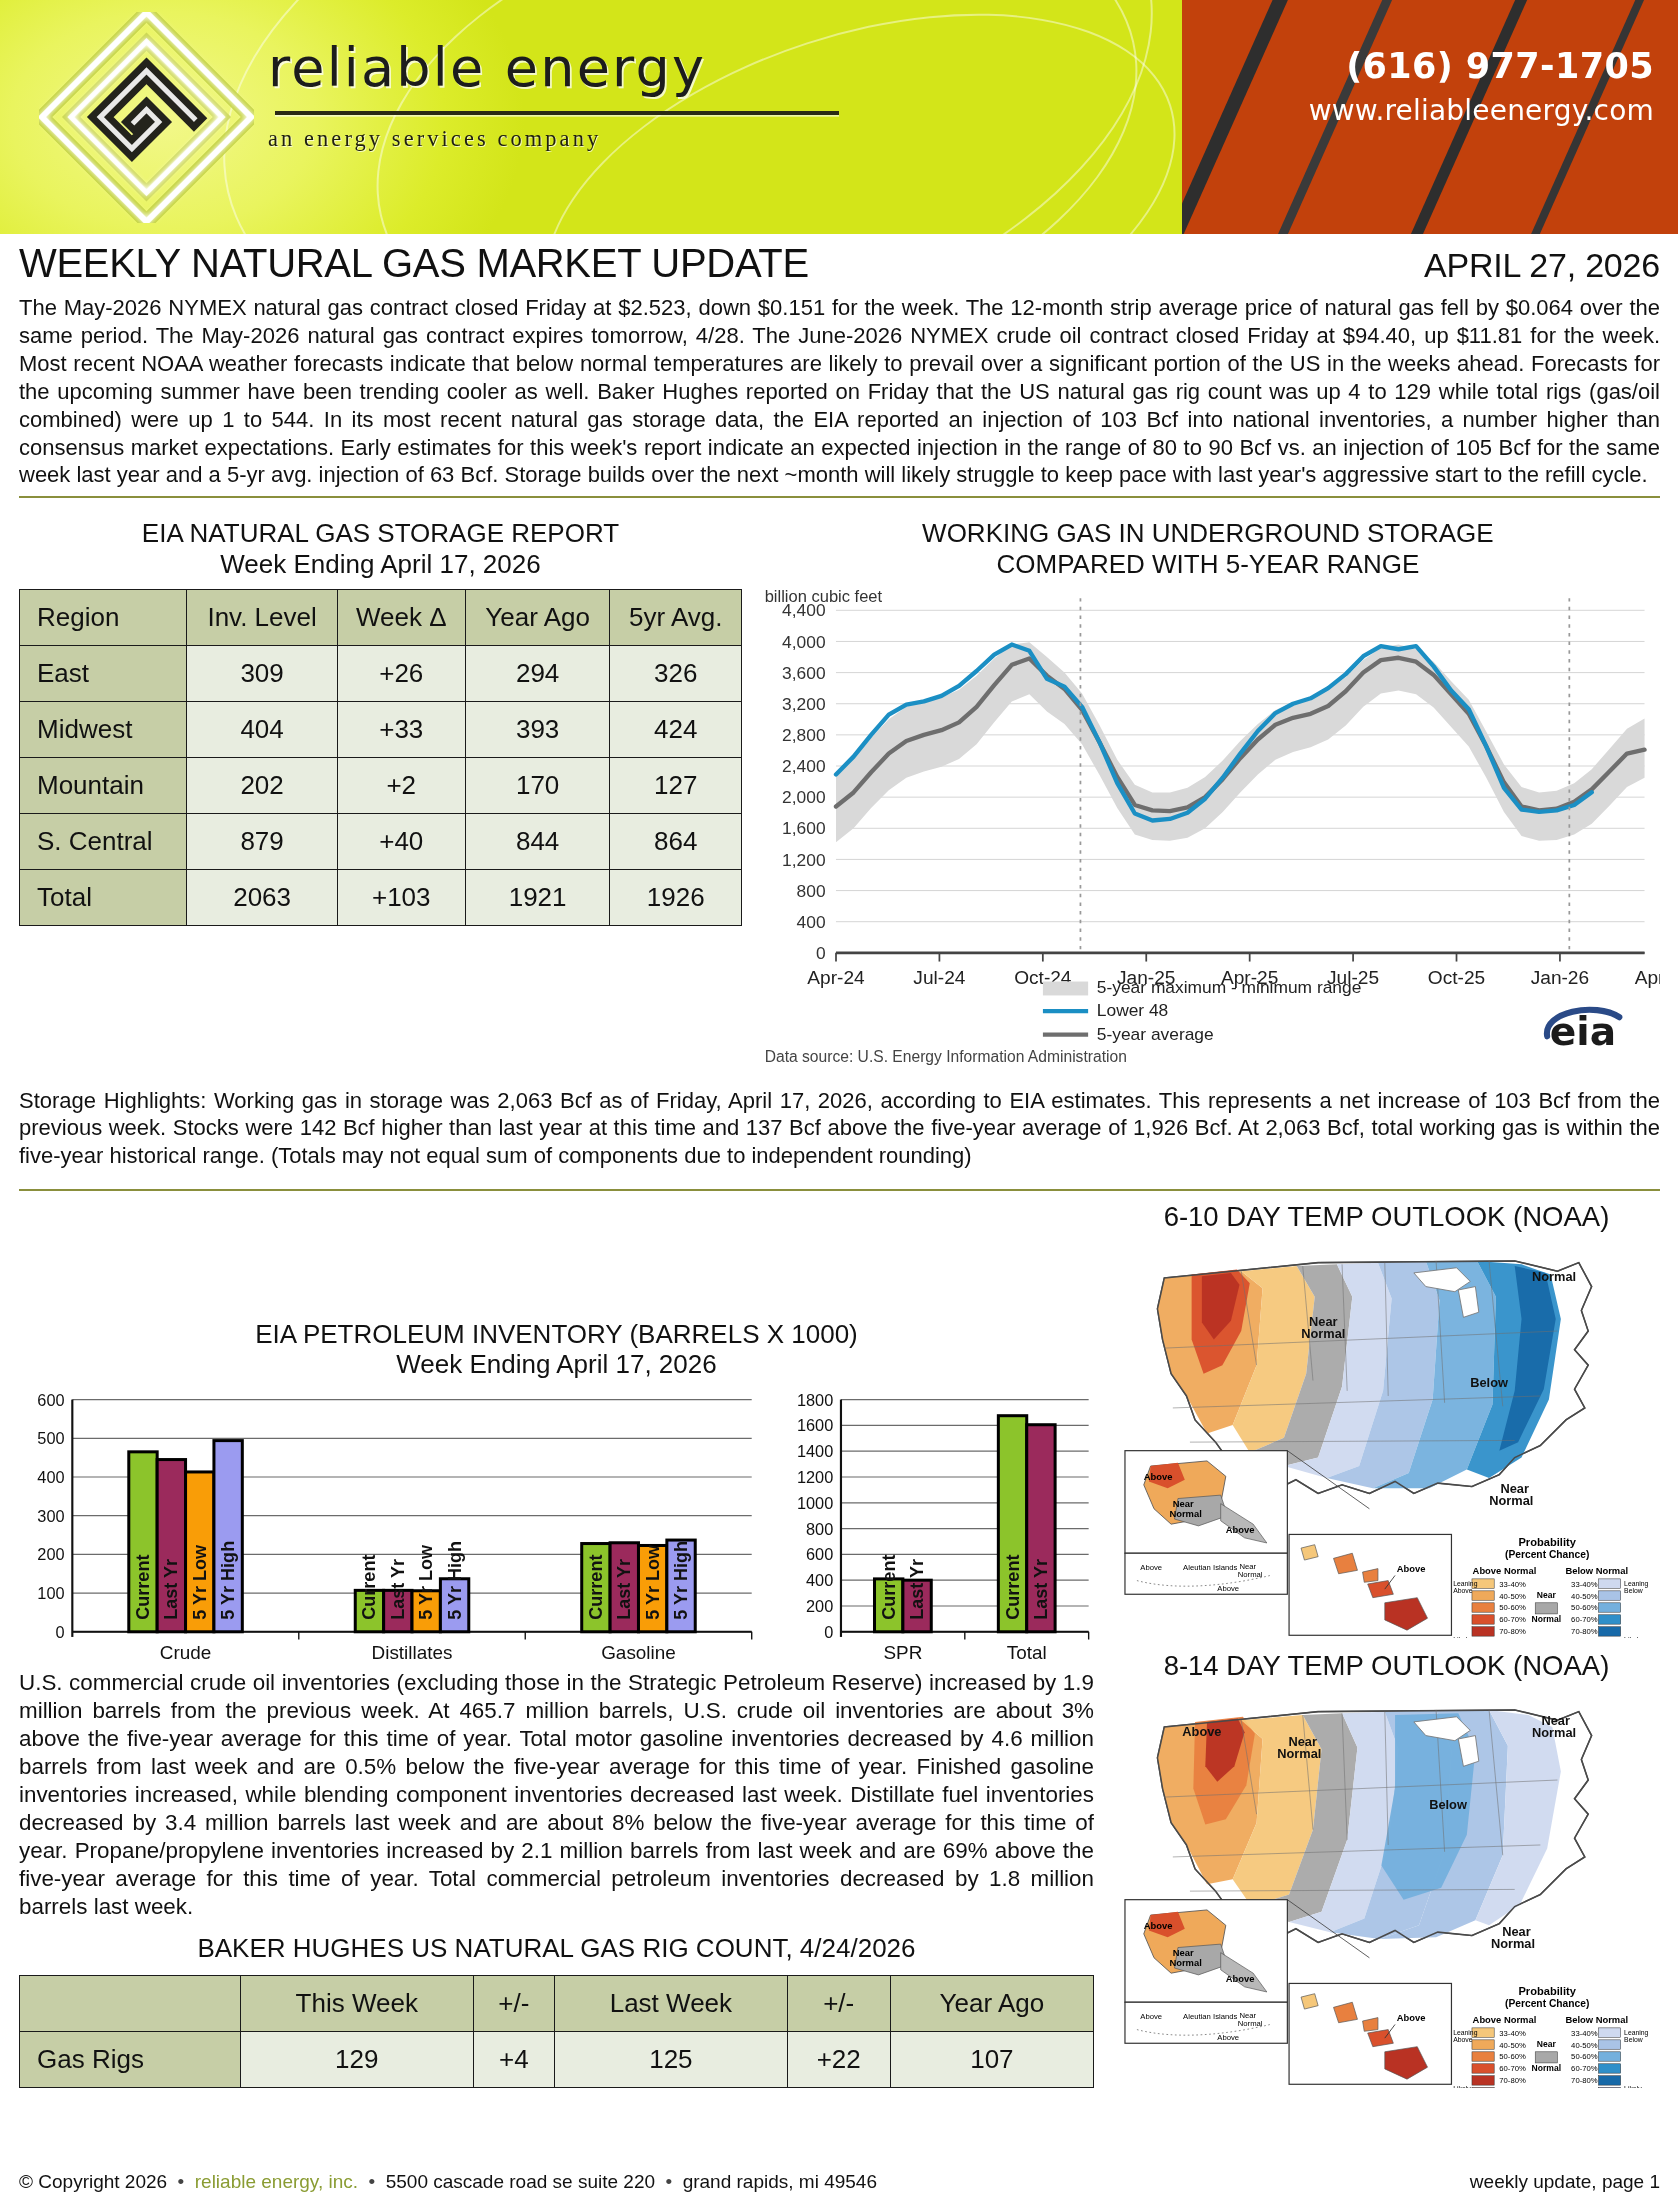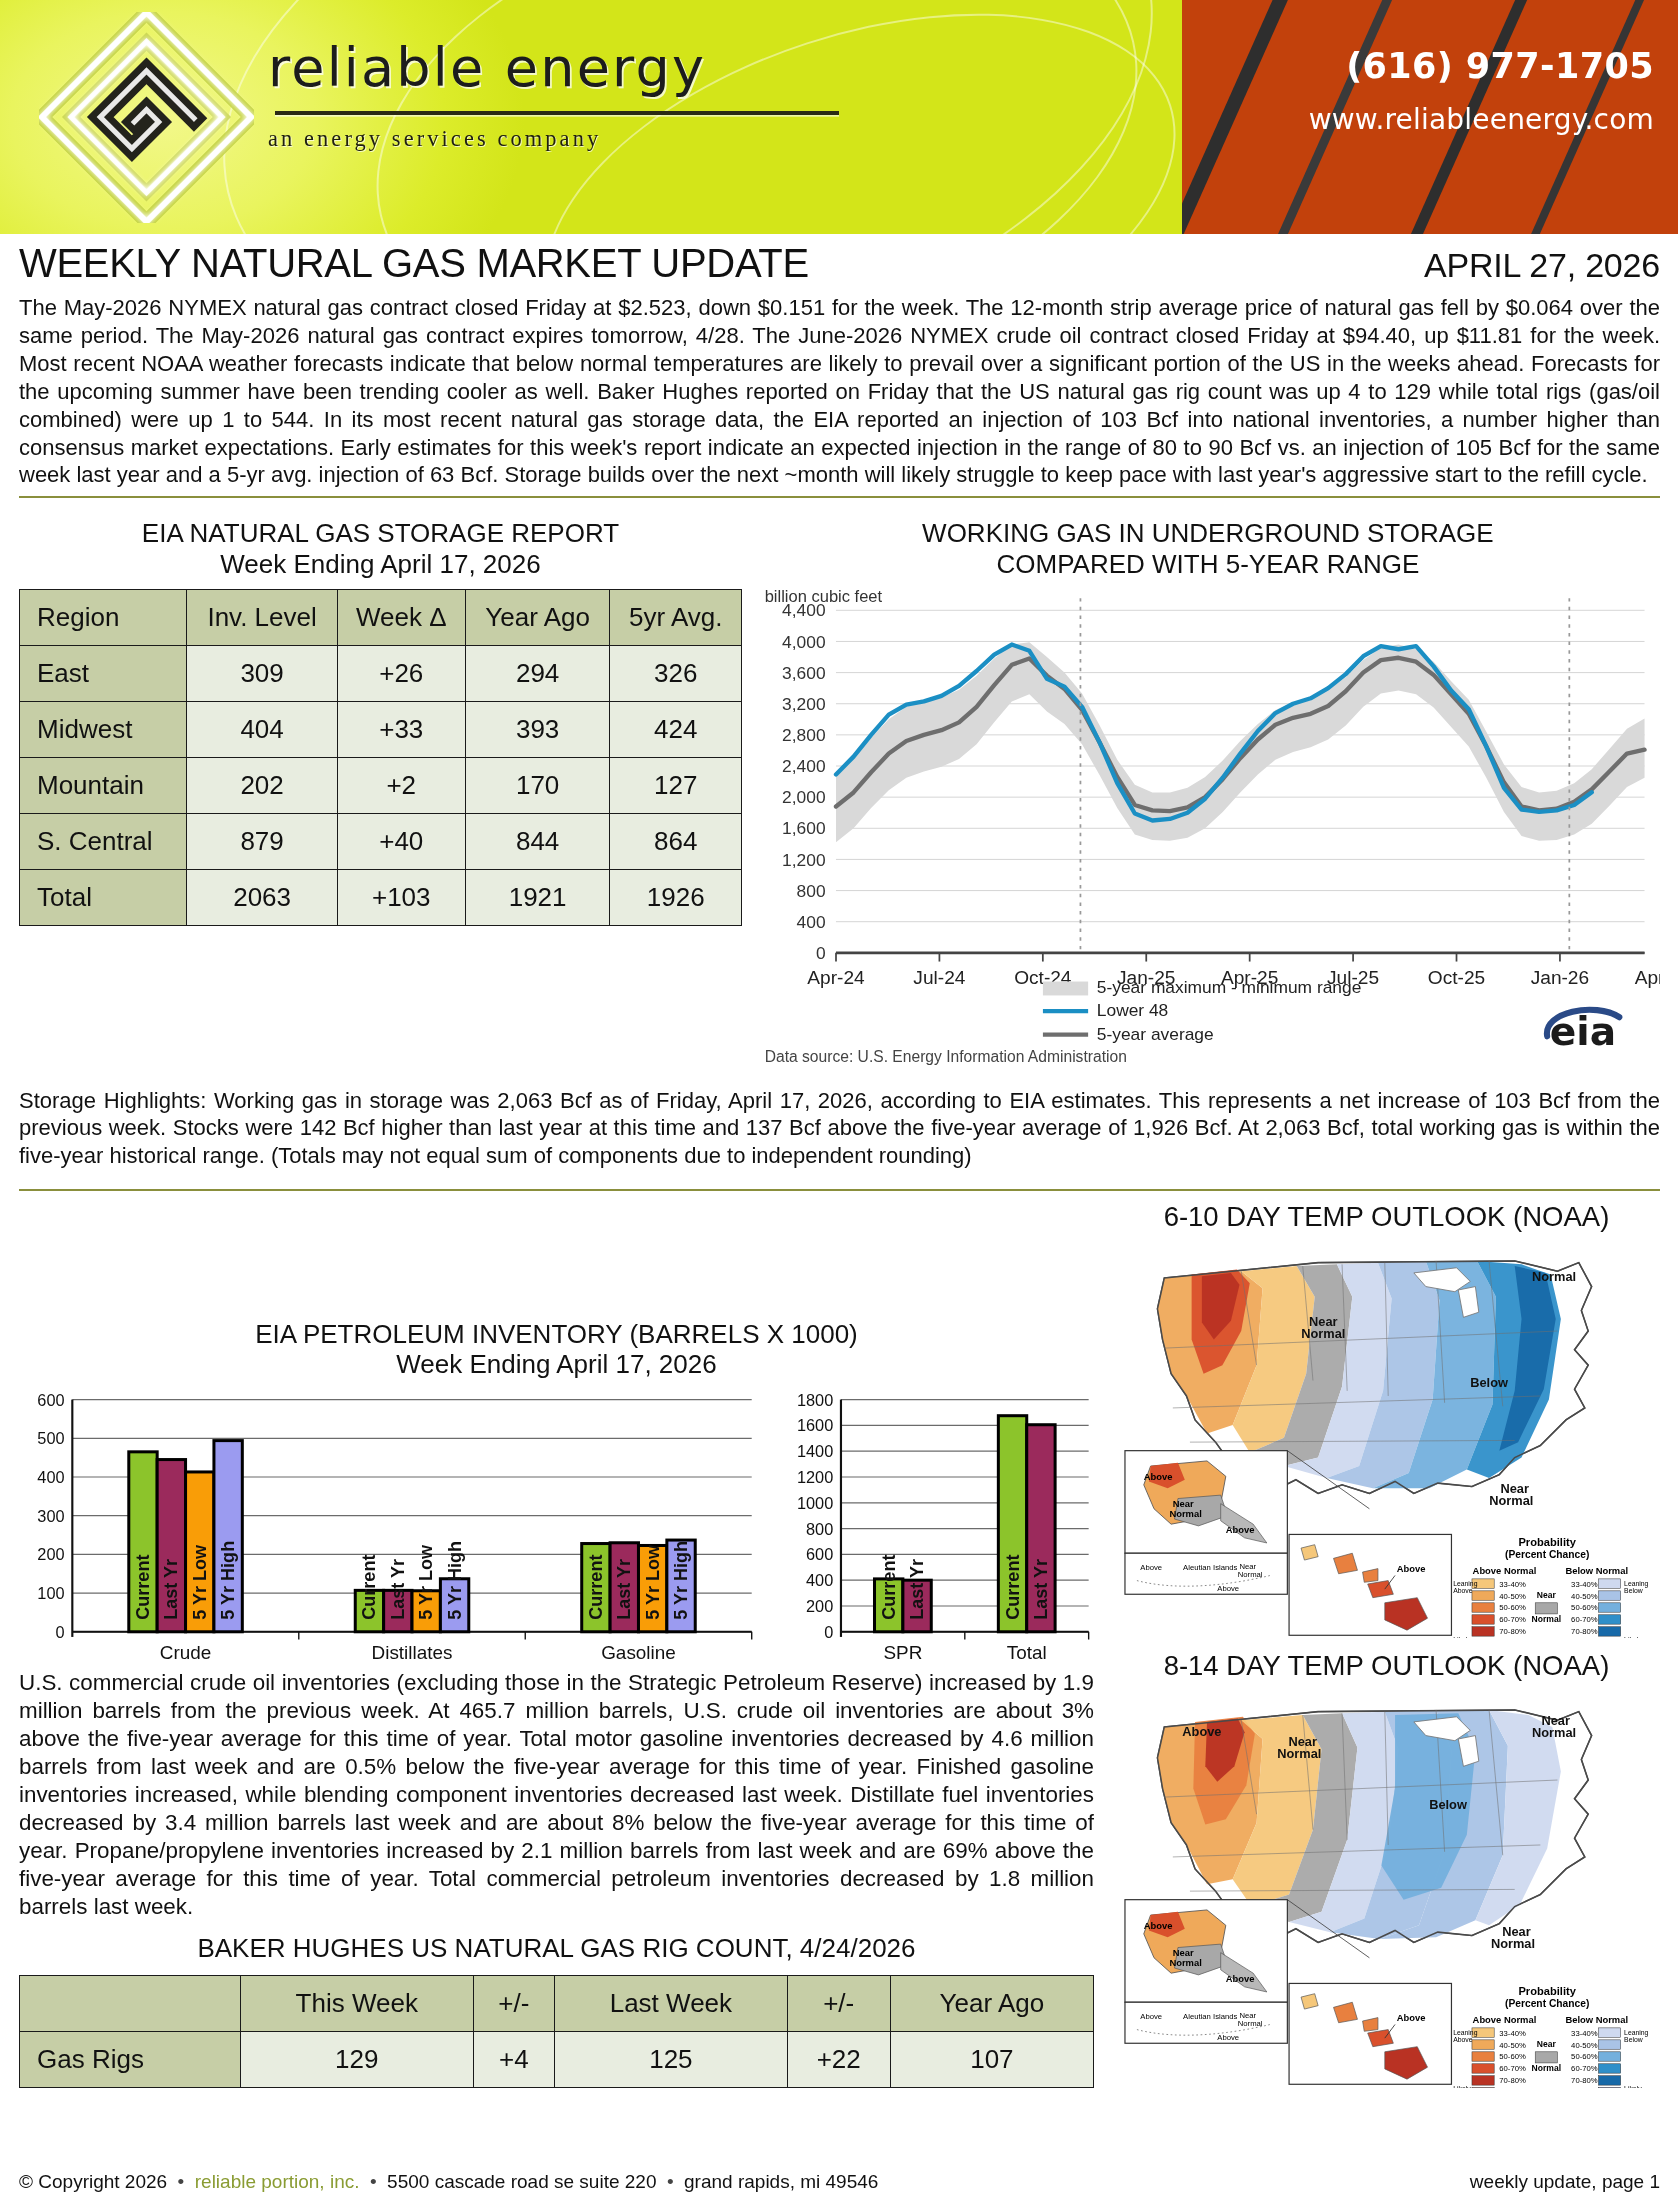--- a/index.html
+++ b/index.html
@@ -53,21 +53,21 @@
   .banner-right .s1 { left:34px;  top:-138px; }
   .banner-right .s2 { left:151px; top:-155px; width:8.6px; background:#3a3a3a; }
   .banner-right .s3 { left:284px; top:-155px; width:11.2px; }
   .banner-right .s4 { left:404px; top:-155px; width:7.7px; background:#353535; }
   .contact { position:absolute; right:24px; top:46px; text-align:right; width:447px; }
   .contact .phone {
     color:#fff; font-size:35px; font-weight:bold; letter-spacing:0.4px;
     font-family:"DejaVu Sans", sans-serif;
   }
   .contact .web {
-    color:#fff; font-size:28px; margin-top:17px; letter-spacing:0.2px;
+    color:#fff; font-size:28px; margin-top:8px; letter-spacing:0.2px;
     font-family:"DejaVu Sans", sans-serif;
   }
 
   
   .page { padding:0 19px; }
 
   .titlebar { display:flex; align-items:baseline; justify-content:space-between; margin-top:6.9px; }
   .doc-title { font-size:40px; font-weight:400; letter-spacing:-0.3px; color:#111; }
   .doc-date  { font-size:34px; font-weight:400; letter-spacing:-0.2px; color:#111; }
 
@@ -716,21 +716,21 @@
           </svg>
       </div>
     </div>
   </div>
 </div>
 
 <div class="footer">
   <div>
     <span>© Copyright 2026</span>
     <span class="dot">•</span>
-    <span class="brand">reliable portion, inc.</span>
+    <span class="brand">reliable energy, inc.</span>
     <span class="dot">•</span>
     <span>5500 cascade road se  suite 220</span>
     <span class="dot">•</span>
     <span>grand rapids, mi  49546</span>
   </div>
   <div>weekly update, page 1</div>
 </div>
 
 
 </body></html>

